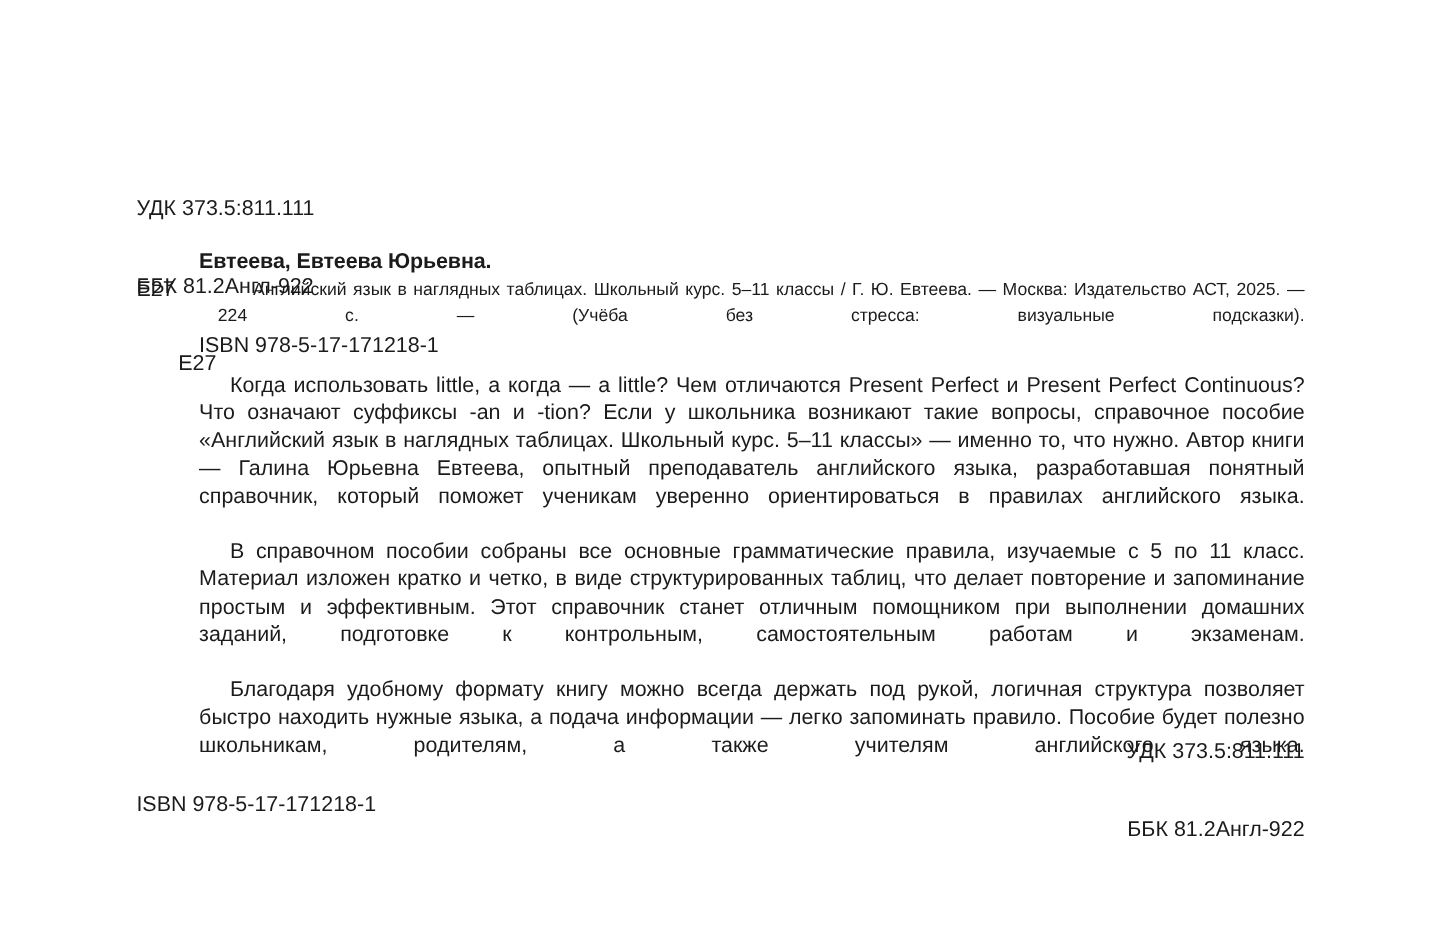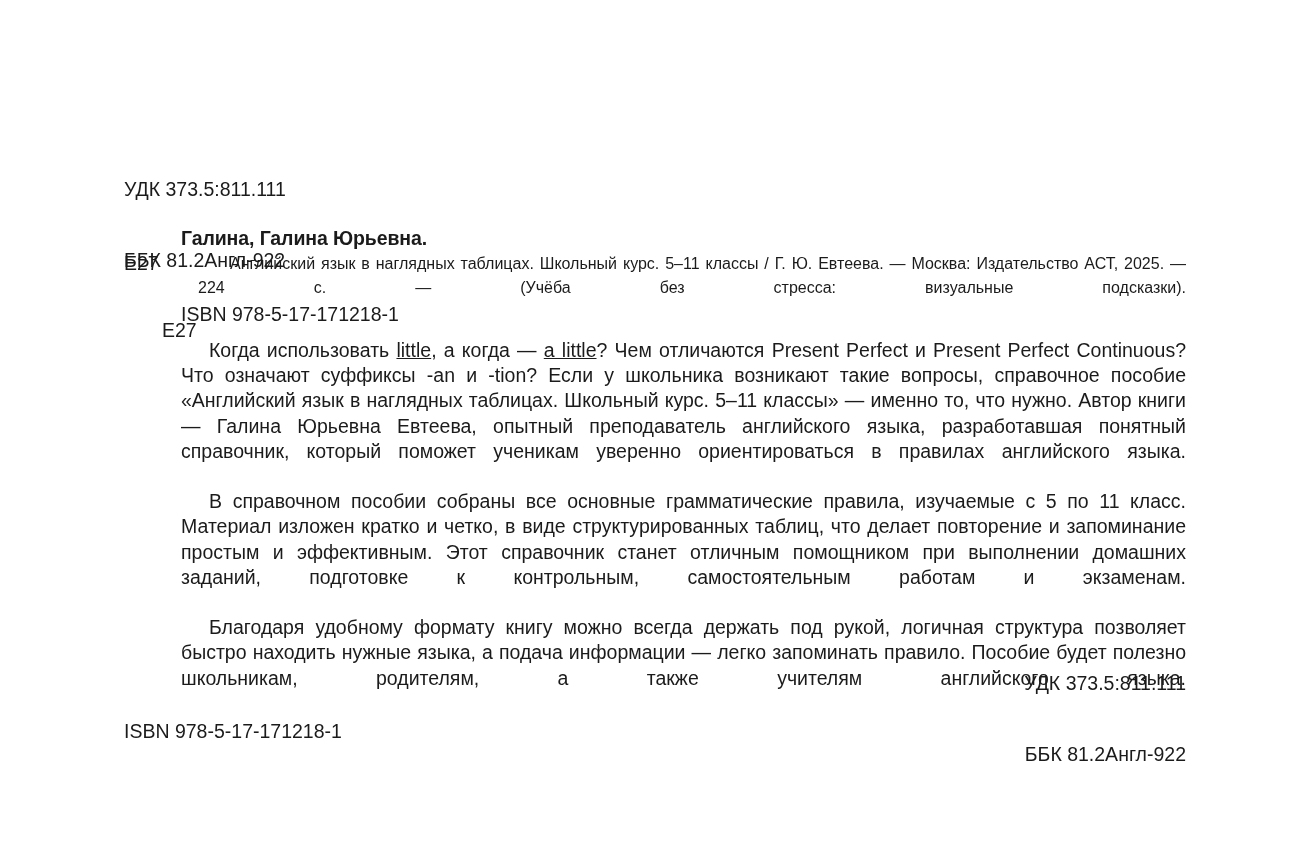--- a/index.html
+++ b/index.html
@@ -102,21 +102,20 @@
   #annotation p {
     margin: 0;
     font-size: 19.5px;
     line-height: 25.2px;
     text-align: justify;
     text-indent: 28px;
     hyphens: none;
   }
   #annotation p .lat {
     font-family: "Liberation Sans", "DejaVu Sans", sans-serif;
-    text-decoration: underline;
   }
   #annotation p:last-child::after,
   #annotation p::after {
     content: "";
     display: inline-block;
     width: 100%;
   }
 
   
   #classification-footer {
@@ -151,21 +150,21 @@
 
 <div class="page">
 
   <div class="tblock" id="classification">
     <span class="code-line">УДК 373.5:811.111</span>
     <span class="code-line">ББК 81.2Англ-922</span>
     <span class="code-line code-indent">Е27</span>
   </div>
 
   <div id="biblio-record">
-    <div class="author-line">Галина, Галина Юрьевна.</div>
+    <div class="author-line">Евтеева, Евтеева Юрьевна.</div>
     <div class="desc-row">
       <span class="shelf-mark">Е27</span>
       <div class="desc-text">Английский язык в наглядных таблицах. Школьный курс. 5–11 классы / Г. Ю. Евтеева. — Москва: Издательство АСТ, 2025. — 224 с. — (Учёба без стресса: визуальные подсказки).</div>
     </div>
   </div>
 
   <div class="tblock" id="isbn-record">ISBN 978-5-17-171218-1</div>
 
   <div id="annotation">
     <p><span>Когда использовать </span><span class="lat">little</span><span>, а когда — </span><span class="lat">a little</span><span>? Чем отличаются Present Perfect и Present Perfect Continuous? Что означают суффиксы -an и -tion? Если у школьника возникают такие вопросы, справочное пособие «Английский язык в наглядных таблицах. Школьный курс. 5–11 классы» — именно то, что нужно. Автор книги — Галина Юрьевна Евтеева, опытный преподаватель английского языка, разработавшая понятный справочник, который поможет ученикам уверенно ориентироваться в правилах английского языка.</span></p>

